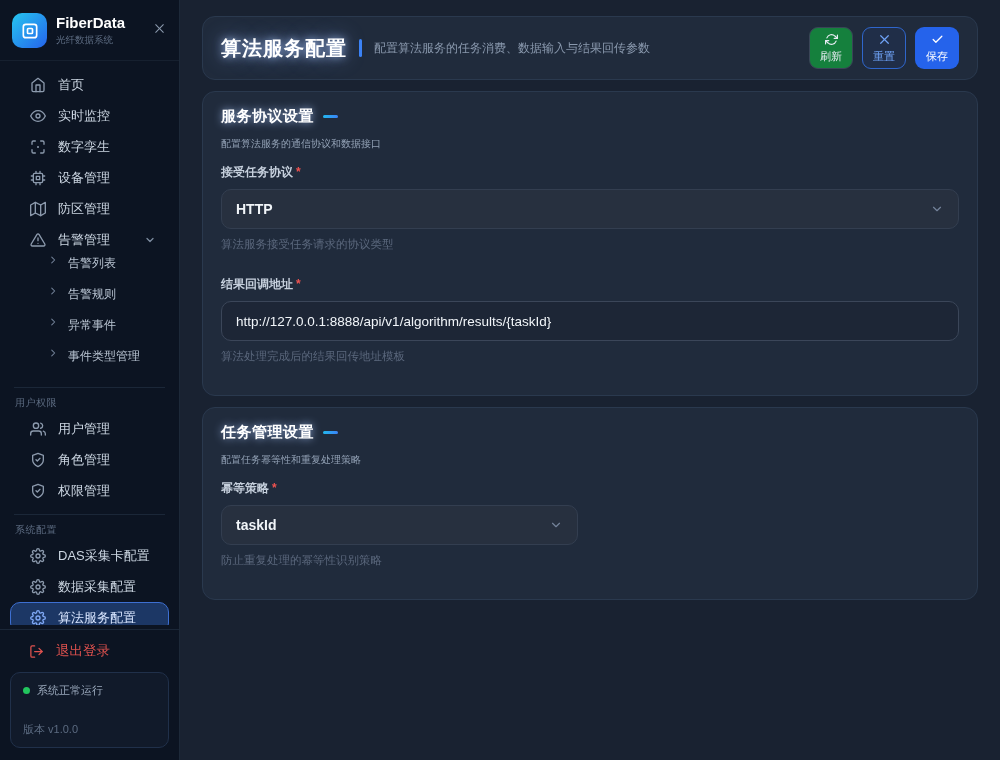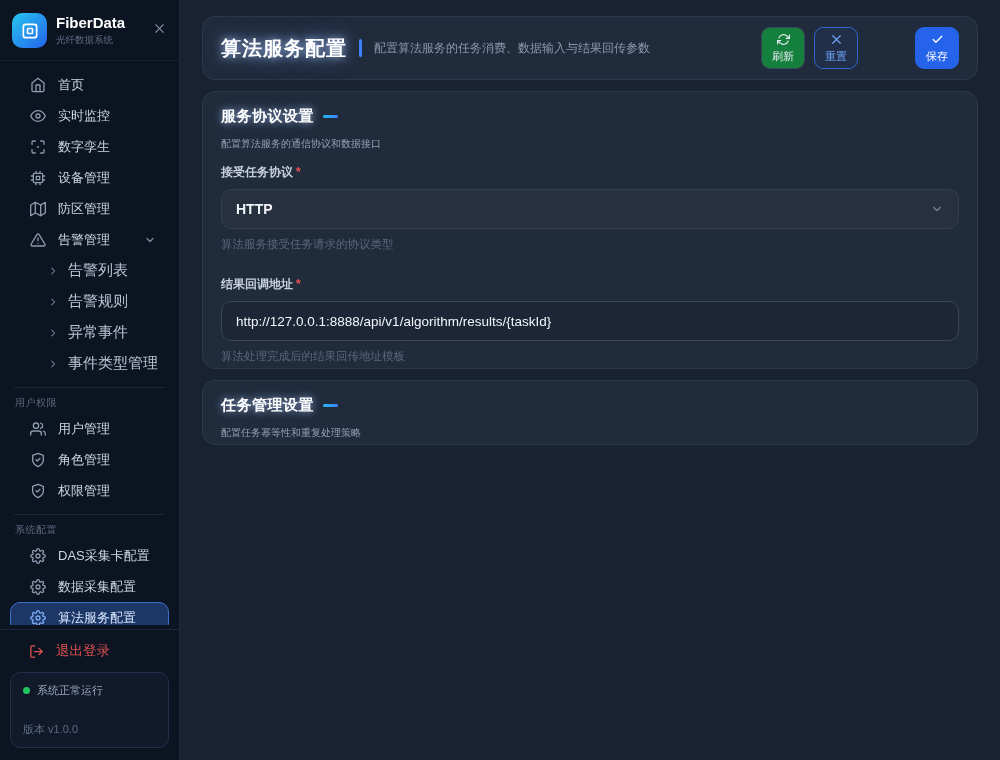--- a/index.html
+++ b/index.html
@@ -48,22 +48,22 @@
   }
   .nav-item .nico { color:#8c9aad; flex:none; }
   .nav-item .chev { margin-left:auto; color:#7e8ca0; }
   .nav-item.active {
     background:#1c3765;
     border:1px solid #3d6fd1;
     color:#d9e6ff;
   }
   .nav-item.active .nico { color:#7fa8f5; }
   .nav-sub {
-    height:31px; display:flex; align-items:center; gap:10px;
-    padding-left:48px; font-size:15px; color:#b9c4d2; cursor:pointer;
+    height:31px; display:flex; gap:10px;
+    padding-left:48px; font-size:12px; color:#b9c4d2; cursor:pointer;
     white-space:nowrap;
   }
   .nav-sub .subchev { color:#74839a; }
   .nav-divider { border-top:1px solid #18243710; border-top:1px solid #1b2738; margin:8px 14px 0 14px; }
   .nav-section {
     font-size:10px; color:#5c6b81; padding:8px 0 3px 15px; letter-spacing:.5px;
   }
   .logout-row {
     display:flex; align-items:center; gap:12px;
     padding:12px 0 10px 29px;
@@ -99,23 +99,23 @@
   .page-subtitle { font-size:12px; color:#8a99ae; }
   .header-actions { margin-left:auto; display:flex; gap:9px; }
   .hbtn {
     width:44px; height:42px; border-radius:9px;
     display:flex; flex-direction:column; align-items:center; justify-content:center; gap:3px;
     font-size:11px; cursor:pointer; border:1px solid transparent;
     font-family:"Liberation Sans", sans-serif;
   }
   .hbtn-refresh { background:#15803d; border-color:#3a4557; color:#e6ebf2; }
   .hbtn-reset { background:rgba(37,99,235,.07); border-color:#2f66cc; color:#6fa3f7; }
-  .hbtn-save { background:#2563eb; color:#ffffff;margin-left:48px; }
-
-  .card { margin-top:11px; padding:15px 18px 4px 18px; }
+  .hbtn-save { background:#2563eb; color:#ffffff; }
+
+  .card { margin-top:11px; padding:15px 18px 31px 18px; }
   .card-title-row { display:flex; align-items:center; gap:9px; }
   .card-title {
     font-size:15px; font-weight:bold; color:#ffffff;
     text-shadow:0 0 9px rgba(170,200,255,.8);
     letter-spacing:.5px;
   }
   .title-dash { width:15px; height:3px; border-radius:2px; background:linear-gradient(90deg,#22b8ee,#3b82f6); }
   .card-desc { font-size:10px; color:#93a2b6; margin-top:11px; }
   .field-grid { display:flex; gap:24px; margin-top:13px;flex-direction:column; }
   .field { flex:1; min-width:0; }
@@ -422,15 +422,31 @@
       </div>
     </div>
   </section>
 
   <section class="panel card">
     <div class="card-title-row">
       <span class="card-title">任务管理设置</span>
       <span class="title-dash"></span>
     </div>
     <div class="card-desc">配置任务幂等性和重复处理策略</div>
+    <div class="field-grid">
+      <div class="field field-half" style="flex:none;">
+        <div class="field-label">
+          <span>幂等策略</span><span class="req">*</span>
+        </div>
+        <div class="select-box">
+          <span class="select-value">taskId</span>
+          <span class="select-chev">
+              <svg width="14" height="14" viewBox="0 0 24 24" fill="none" stroke="currentColor" stroke-width="2" stroke-linecap="round" stroke-linejoin="round">
+                <polyline points="6 9 12 15 18 9"></polyline>
+              </svg>
+            </span>
+        </div>
+        <div class="field-help">防止重复处理的幂等性识别策略</div>
+      </div>
+    </div>
   </section>
 
 </main>
 
 </body></html>

